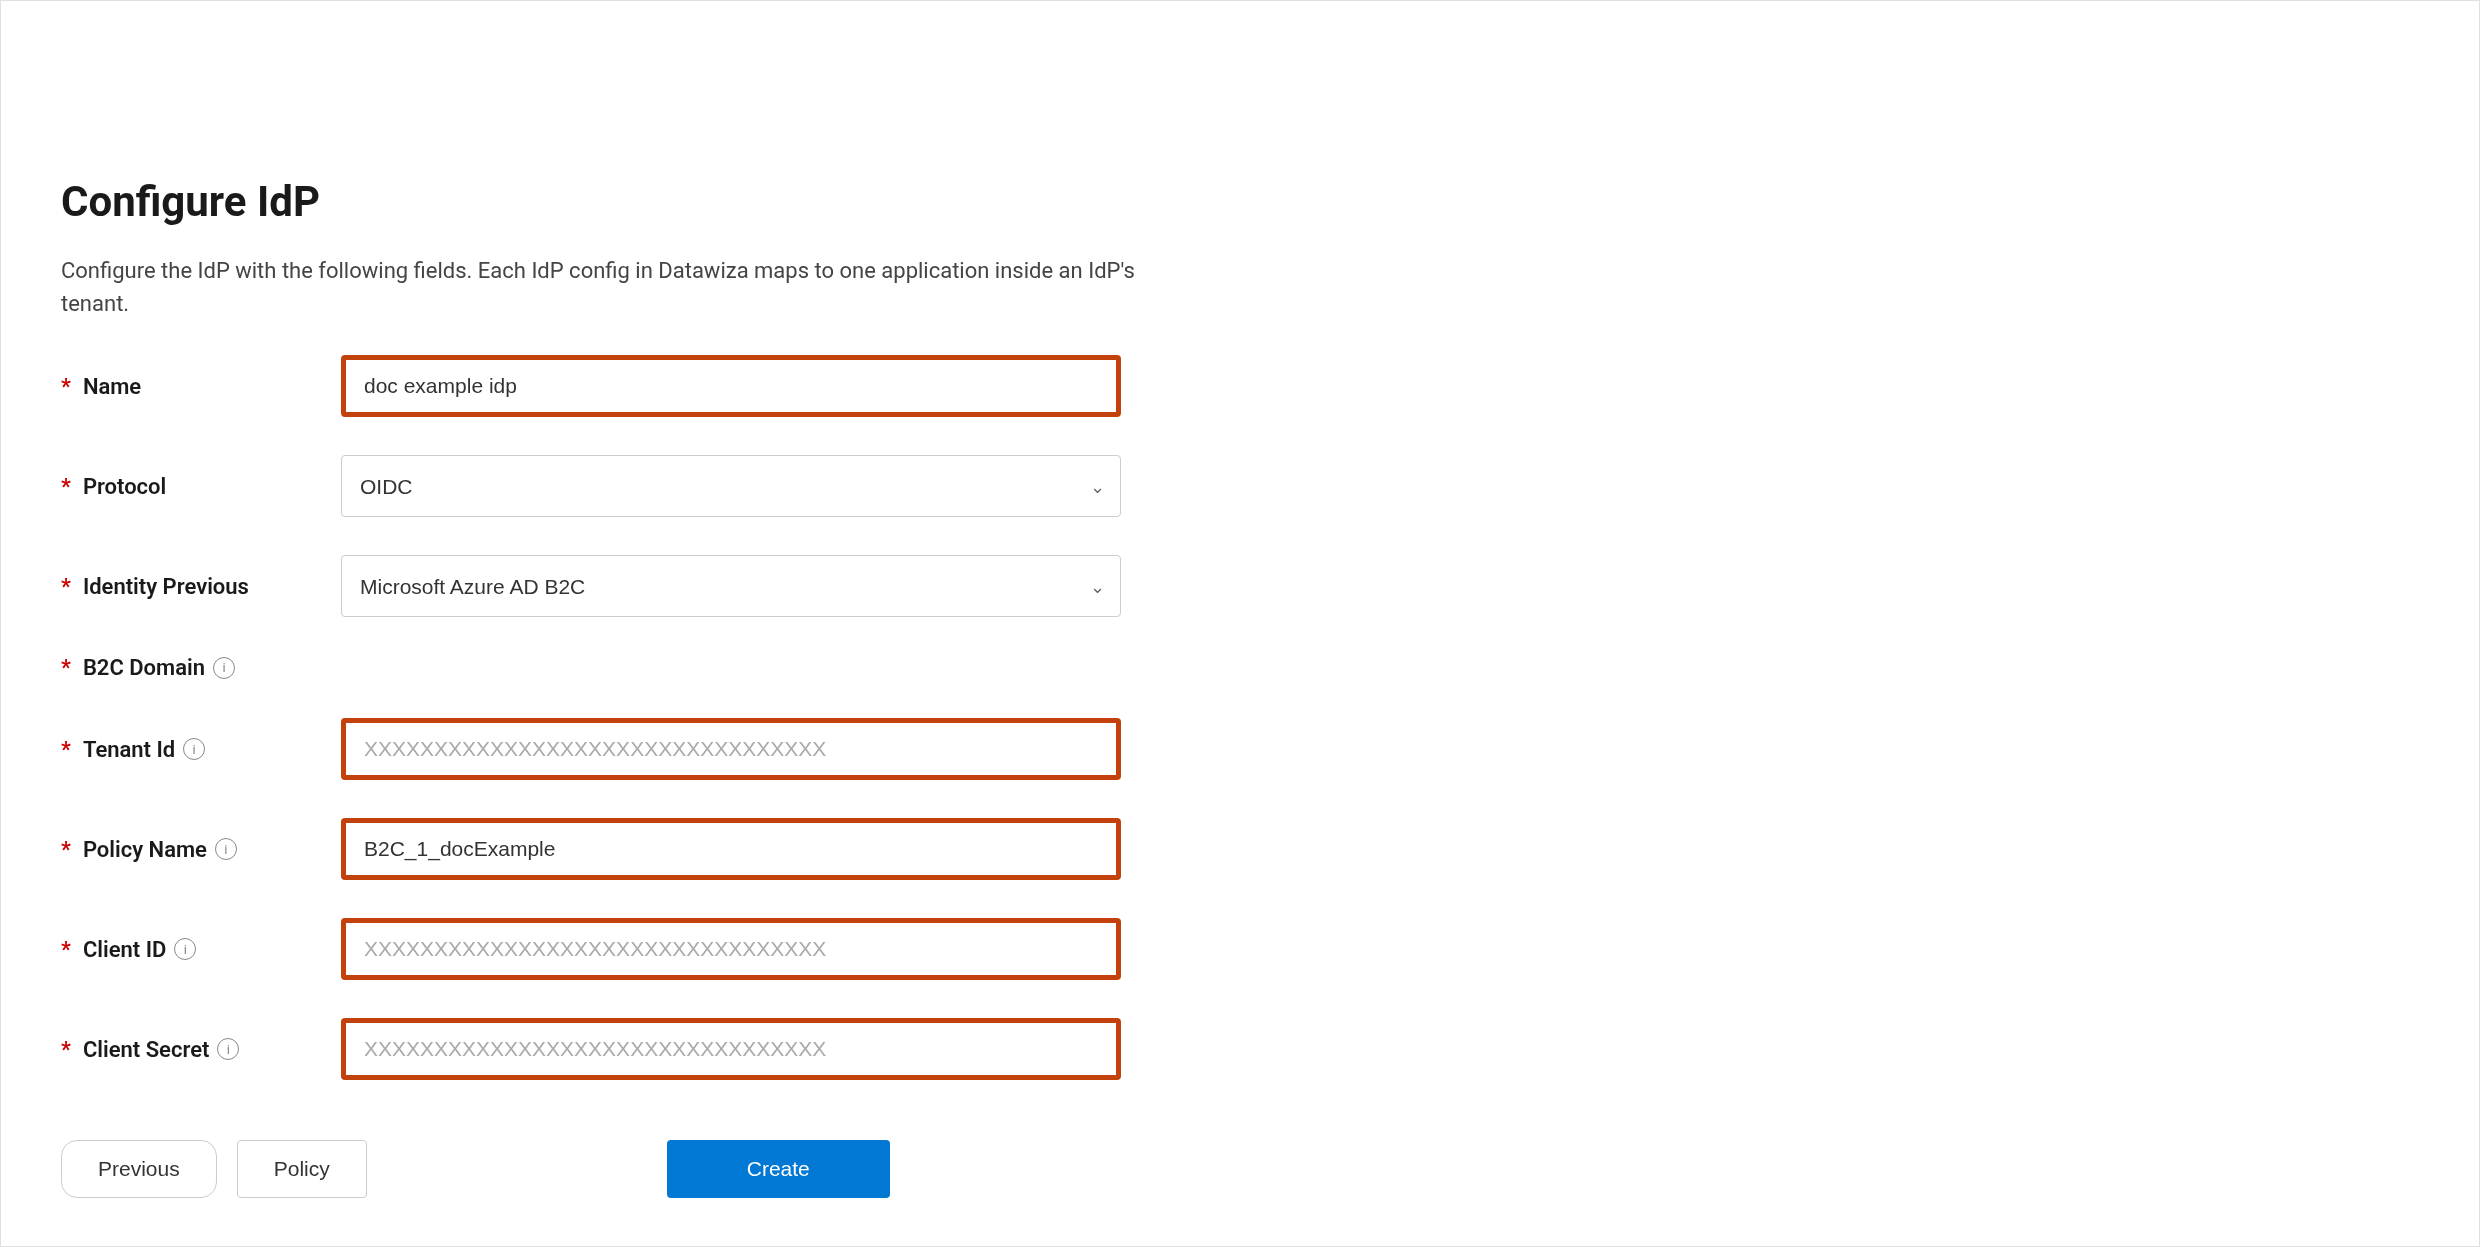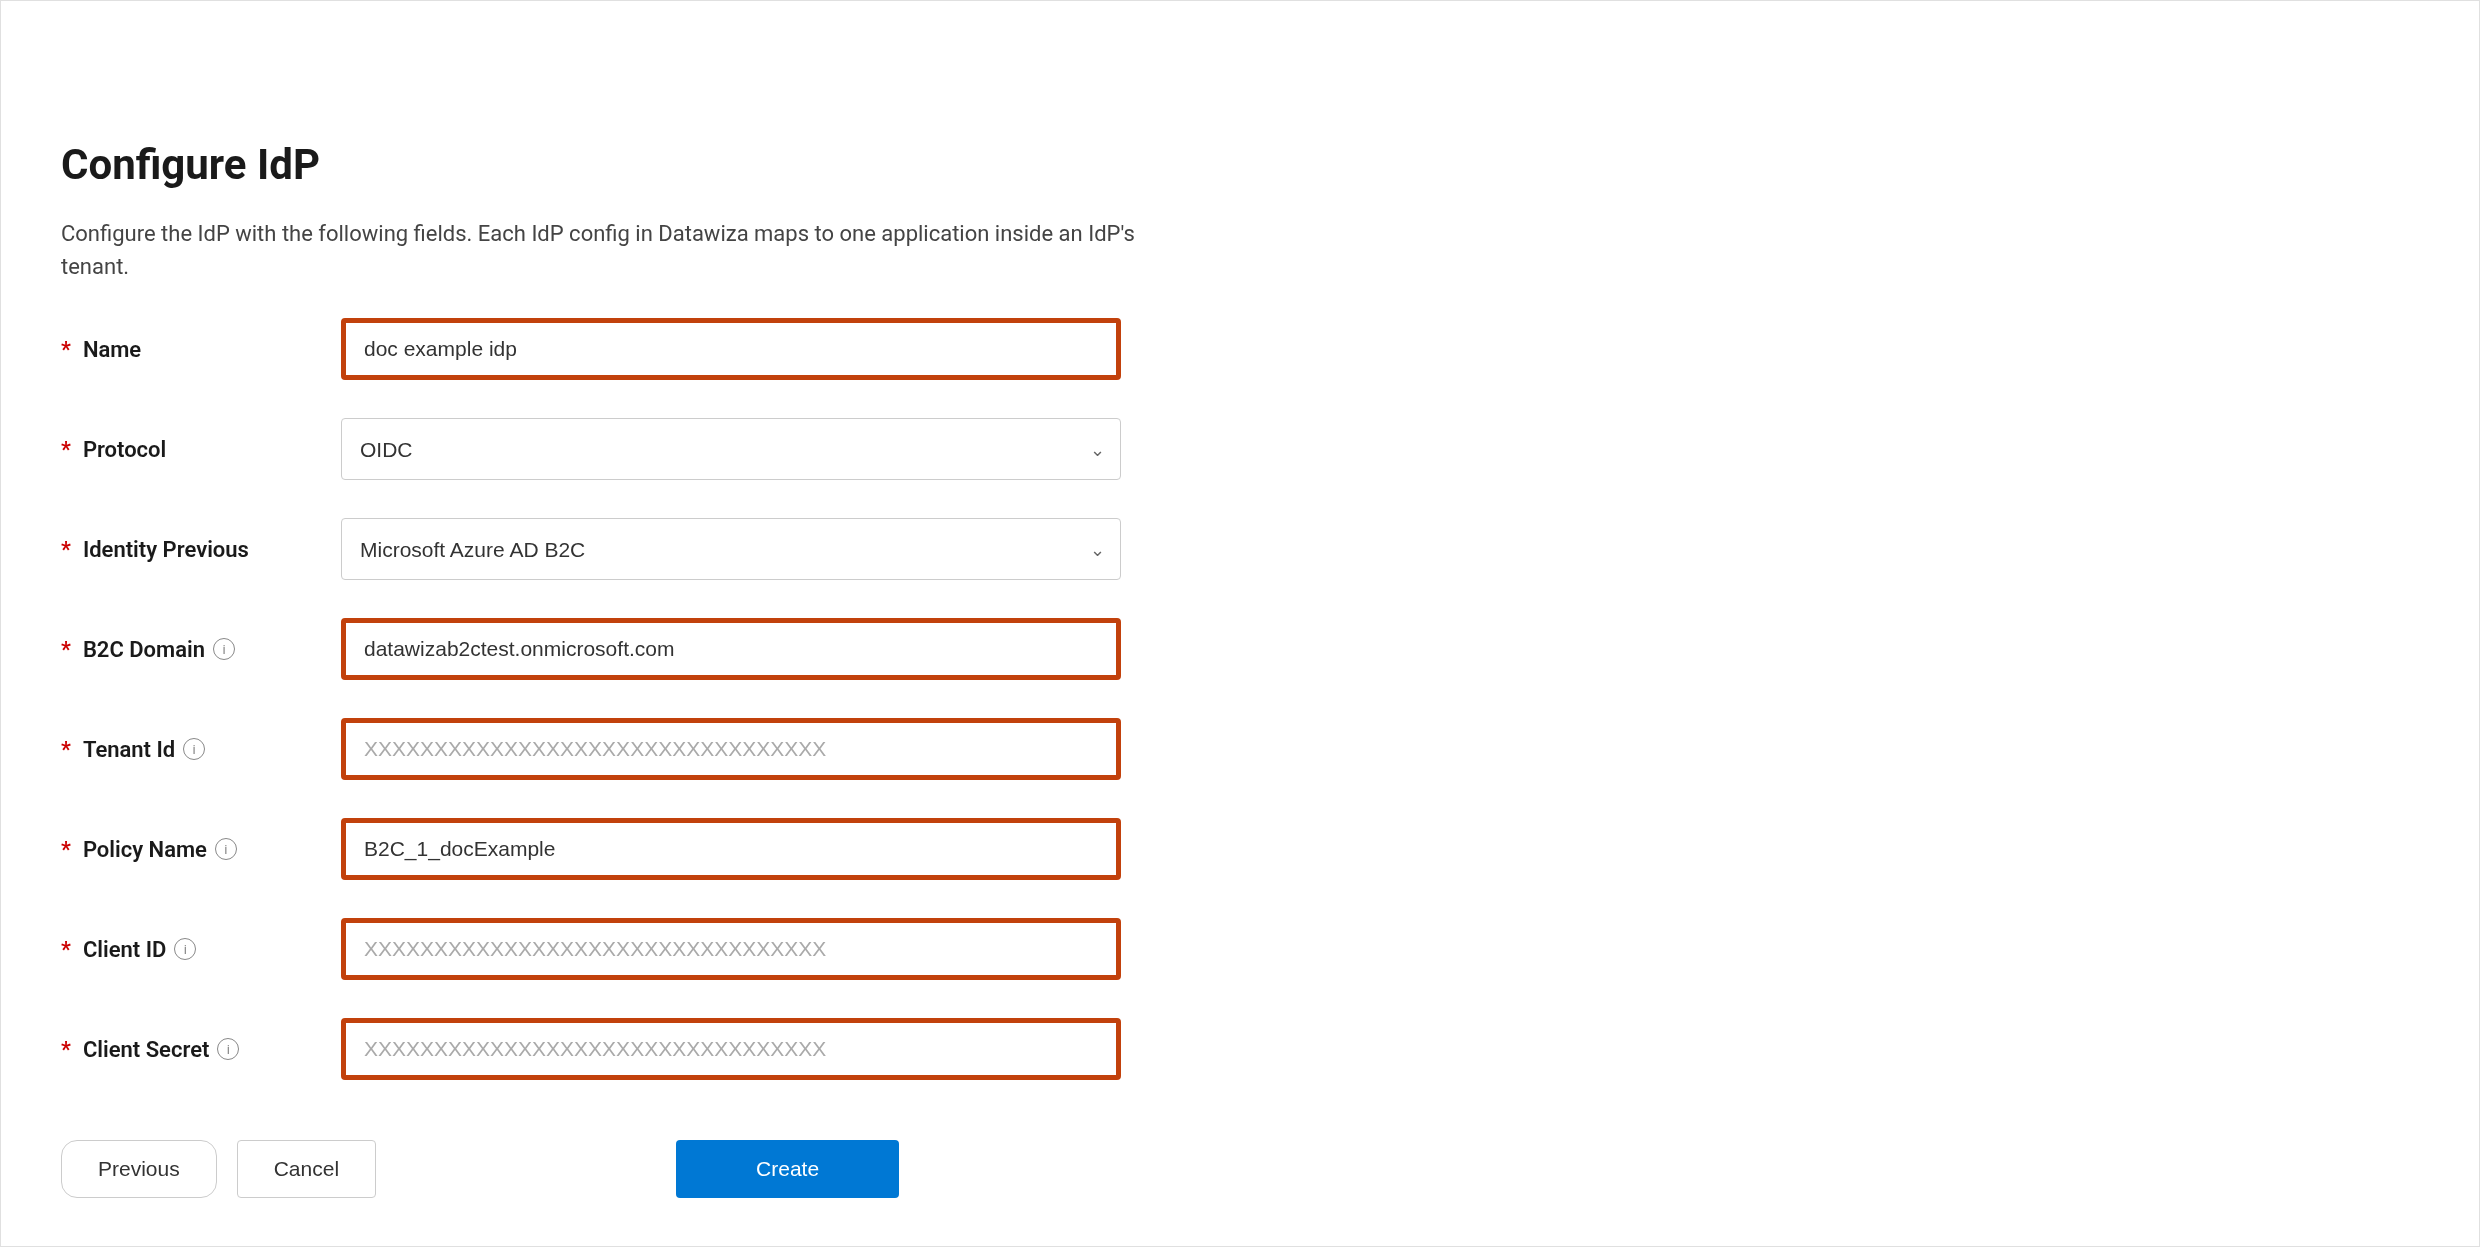--- a/index.html
+++ b/index.html
@@ -256,21 +256,20 @@
         <span class="select-chevron">⌄</span>
       </div>
     </div>
 
     <div class="form-group">
       <label class="form-label">
         <span class="required-star">*</span>
         <span>B2C Domain</span>
         <span class="info-icon">i</span>
       </label>
-      <input class="form-input" type="text" placeholder="datawizab2ctest.onmicrosoft.com" value="datawizab2ctest.onmicrosoft.com" style="">
     </div>
 
     <div class="form-group">
       <label class="form-label">
         <span class="required-star">*</span>
         <span>Tenant Id</span>
         <span class="info-icon">i</span>
       </label>
       <input class="form-input" type="text" placeholder="XXXXXXXXXXXXXXXXXXXXXXXXXXXXXXXXX" style="">
     </div>
@@ -297,21 +296,21 @@
       <label class="form-label">
         <span class="required-star">*</span>
         <span>Client Secret</span>
         <span class="info-icon">i</span>
       </label>
       <input class="form-input" type="password" placeholder="XXXXXXXXXXXXXXXXXXXXXXXXXXXXXXXXX" style="">
     </div>
 
     <div class="footer-buttons">
       <button class="btn-previous">Previous</button>
-      <button class="btn-cancel">Cancel</button>
+      <button class="btn-cancel">Policy</button>
       <button class="btn-create">Create</button>
     </div>
 
   </div>
 
   <div class="illustration-section">
     <svg class="illustration-bg-shape" viewBox="0 0 1250 1247" xmlns="http://www.w3.org/2000/svg">
 
       <defs>
         <linearGradient id="bgGrad" x1="0%" y1="0%" x2="100%" y2="100%">

